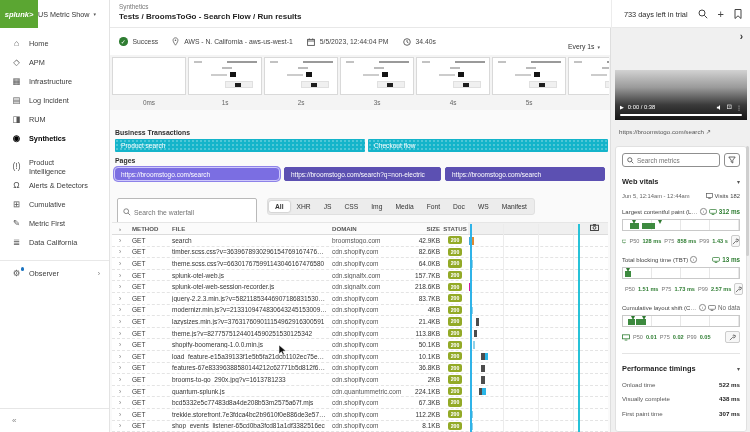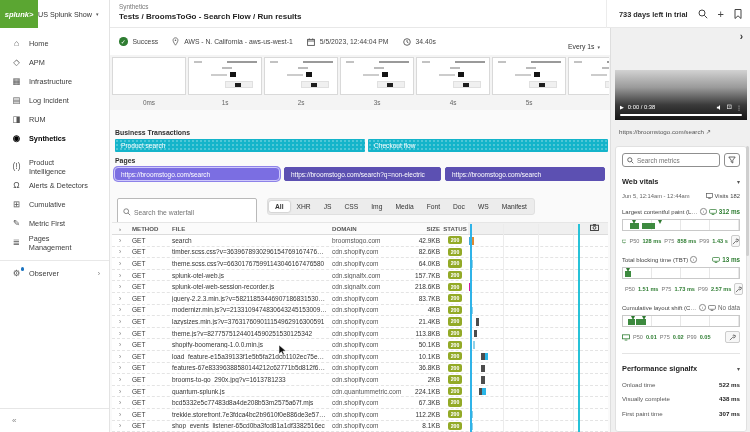--- a/index.html
+++ b/index.html
@@ -22,21 +22,21 @@
   .nav-item.divided{border-top:1px solid #e8e8e8;margin-top:8px;height:26px}
   .nav-item .nav-chev{margin-left:auto;margin-right:9px;color:#777;font-size:7px}
   .icon.dot:after{content:'';position:absolute;width:3.5px;height:3.5px;background:#1a73c0;border-radius:50%;top:-2px;right:-2px}
   .collapse{position:absolute;bottom:0;left:0;width:109px;height:24px;border-top:1px solid #e6e6e6;display:flex;align-items:center;padding-left:12px;color:#888;font-size:8px;background:#fff}
 
   
   .topbar{position:absolute;left:110px;top:0;width:640px;height:28px;background:#fff;border-bottom:1px solid #e8e8e8;z-index:4}
   .crumb-app{position:absolute;left:9px;top:3px;font-size:6.4px;color:#777}
   .crumb-path{position:absolute;left:9px;top:12px;font-size:8px;font-weight:bold;color:#1f1f1f}
   .topbar-right{position:absolute;right:8px;top:0;height:28px;display:flex;align-items:center;gap:10px;border-left:1px solid #ececec;padding-left:12px}
-  .trial{font-size:7.4px;font-weight:bold;color:#2b2b2b}
+  .trial{font-size:7.4px;font-weight:normal;color:#2b2b2b}
   .tico{display:flex;align-items:center;color:#444}
   .plus{font-size:11px;color:#444;line-height:1}
 
   
   .statusbar{position:absolute;left:110px;top:28px;width:500px;height:27px;background:#fff;display:flex;align-items:center;gap:5px;padding-left:9px;font-size:6.8px;color:#444;z-index:3}
   .okc{width:8.5px;height:8.5px;border-radius:50%;background:#2f7d32;color:#fff;font-size:6px;display:flex;align-items:center;justify-content:center}
   .sb-sep{width:4px}
 
   
   .strip-band{position:absolute;left:110px;top:55px;width:500px;height:55px;background:#f4f4f4}
@@ -133,21 +133,21 @@
 <body>
 
 <div id="app">
 
   <div class="sidebar">
     <div class="brand">
       <div class="logo">
           <span>splunk&gt;</span>
         </div>
       <div class="ws">
-        <span>US Splunk Show</span>
+        <span>US Metric Show</span>
         <span class="dd">▾</span>
       </div>
     </div>
     <div class="nav">
 
         <div class="nav-item">
           <span class="icon">⌂</span>
           <span>Home</span>
           <span class="nav-chev"></span>
         </div>
@@ -201,21 +201,21 @@
         </div>
 
         <div class="nav-item">
           <span class="icon">✎</span>
           <span>Metric First</span>
           <span class="nav-chev"></span>
         </div>
 
         <div class="nav-item">
           <span class="icon">≣</span>
-          <span>Pages Management</span>
+          <span>Data California</span>
           <span class="nav-chev"></span>
         </div>
 
         <div class="nav-item divided">
           <span class="icon dot">⚙</span>
           <span>Observer</span>
           <span class="nav-chev">›</span>
         </div>
 
     </div>
@@ -849,21 +849,21 @@
               <svg width="7" height="7" viewBox="0 0 8 8">
                 <path d="M1 7 L4.2 3.8 M4.2 3.8 A1.8 1.8 0 1 0 6.8 1.2 L5.4 2.6 L4.6 1.8 L6 .4" fill="none" stroke="#555" stroke-width=".9"></path>
               </svg>
             </span>
           </div>
         </div>
 
       <hr class="divider">
 
       <div class="sec-h">
-        <span>Performance signalfx</span>
+        <span>Performance timings</span>
         <span class="chev">▾</span>
       </div>
 
         <div class="p-row">
           <span>Onload time</span>
           <span class="pvv">522 ms</span>
         </div>
 
         <div class="p-row">
           <span>Visually complete</span>

